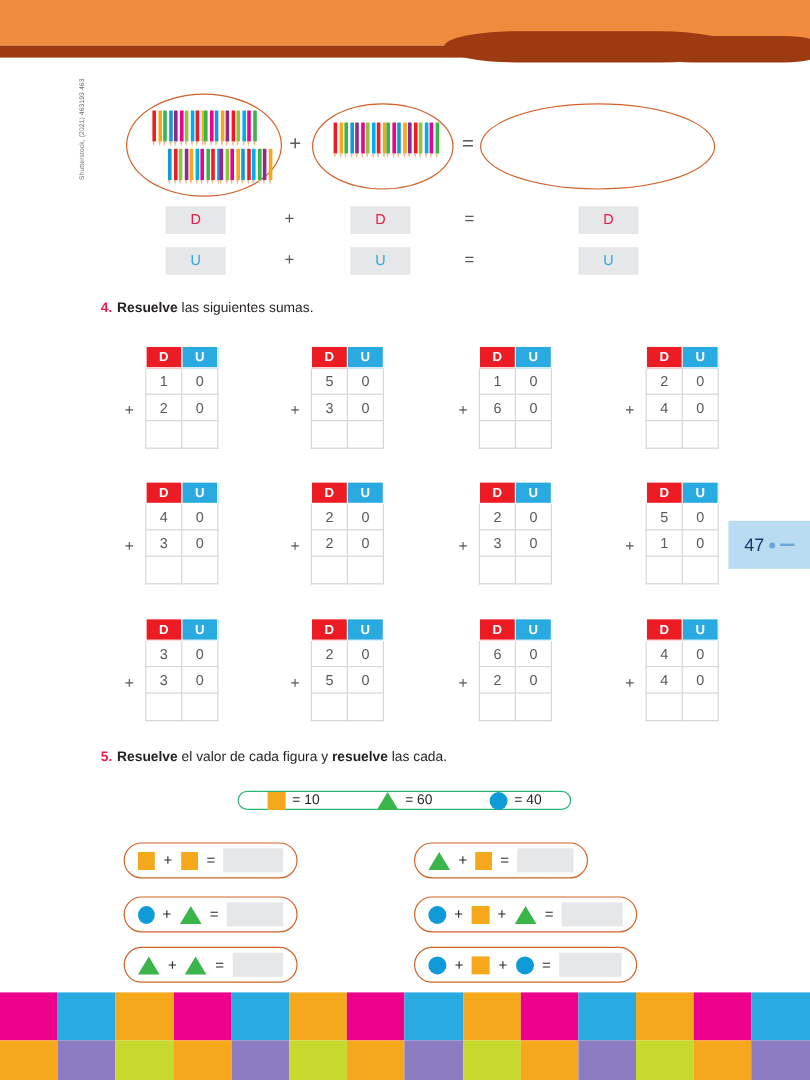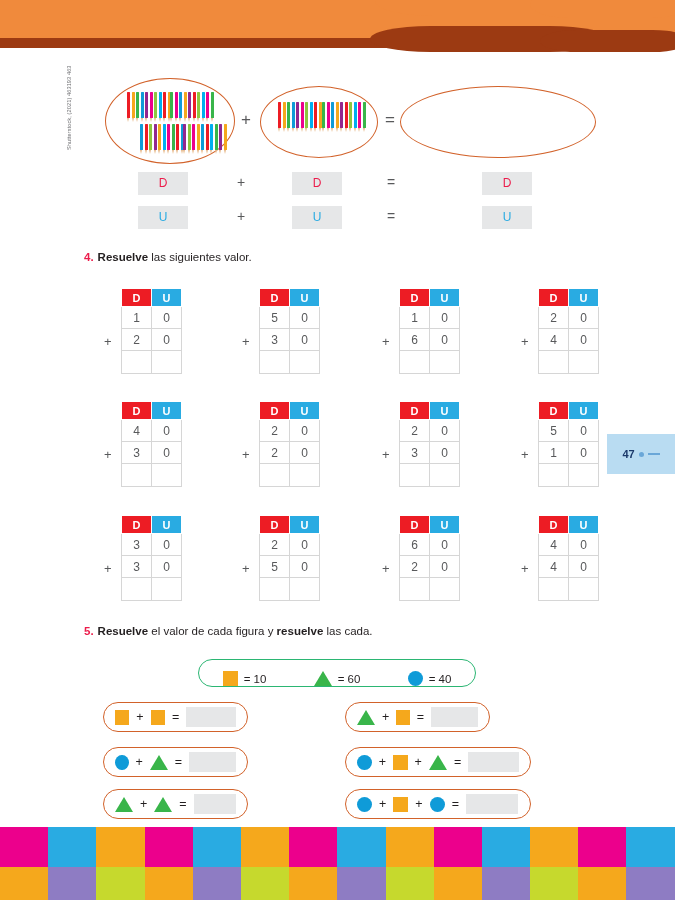--- a/index.html
+++ b/index.html
@@ -244,46 +244,46 @@
     top: 434px;
     width: 68px;
     height: 40px;
     background: #b9dcf2;
     display: flex;
     align-items: center;
     justify-content: center;
     gap: 4px;
   }
   .page-tab .num {
-    font-size: 11px;
-    font-weight: bold;
+    font-size: 15px;
+    font-weight: normal;
     color: #1b3a6b;
   }
   .page-tab .dot {
     width: 5px; height: 5px;
     border-radius: 50%;
     background: #6aa7d8;
   }
   .page-tab .dash {
     width: 12px; height: 1.5px;
     background: #6aa7d8;
   }
 
   
   .legend {
     position: absolute;
     left: 198px;
     top: 659px;
     width: 278px;
-    height: 28px;
+    height: 16px;
     border: 1.3px solid #2bb673;
     border-radius: 14px;
     box-sizing: border-box;
     display: flex;
-    align-items: flex-end;
+    align-items: center;
     justify-content: space-around;
     background: #ffffff;
   }
   .legend-entry {
     display: flex;
     align-items: center;
     gap: 6px;
     font-size: 11.5px;
     color: #231f20;
   }
@@ -450,21 +450,21 @@
 </div>
 <div class="du-row r2">
   <div class="du-box u du-b1">U</div>
   <div class="du-sign du-s1">+</div>
   <div class="du-box u du-b2">U</div>
   <div class="du-sign du-s2">=</div>
   <div class="du-box u du-b3">U</div>
 </div>
 
 <div class="q-head q4">
-  <span class="q-num">4.</span><span class="b">Resuelve</span><span> las siguientes valor.</span>
+  <span class="q-num">4.</span><span class="b">Resuelve</span><span> las siguientes sumas.</span>
 </div>
 
 <div class="sums" id="sums-container">
     <div class="sum-item" style="left: 121px; top: 288px;">
       <div class="plus">+</div>
       <table class="sum">
         <tbody>
           <tr>
             <th class="d">D</th>
             <th class="u">U</th>

